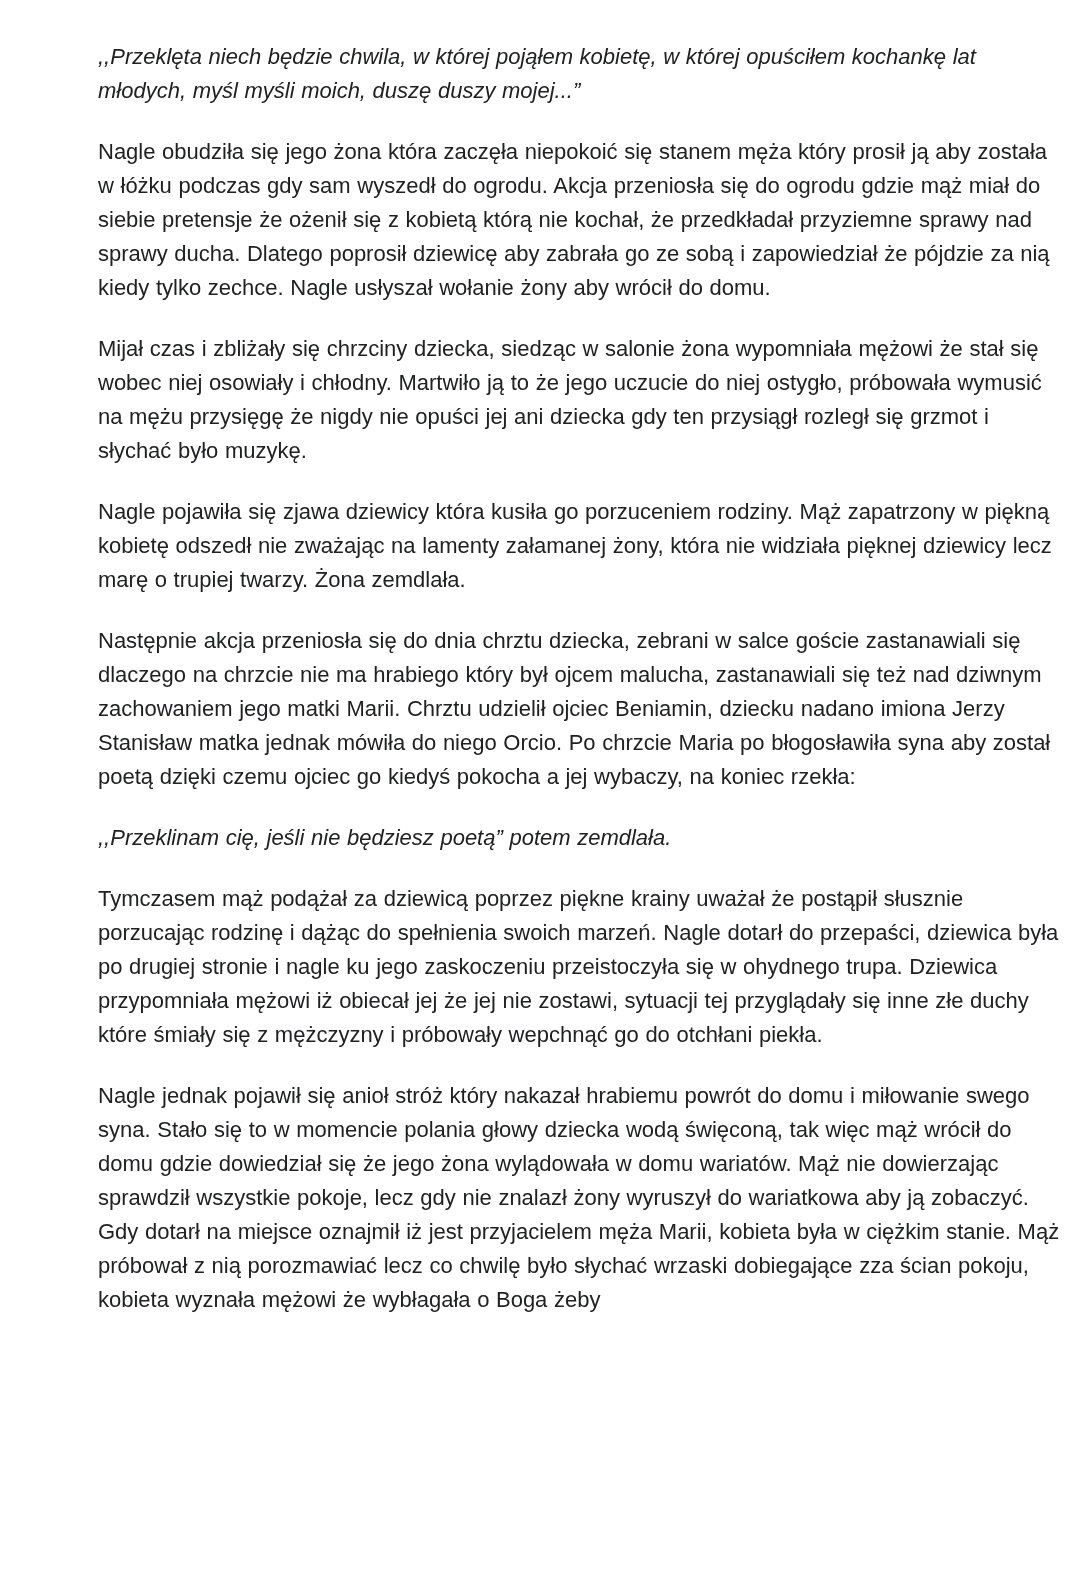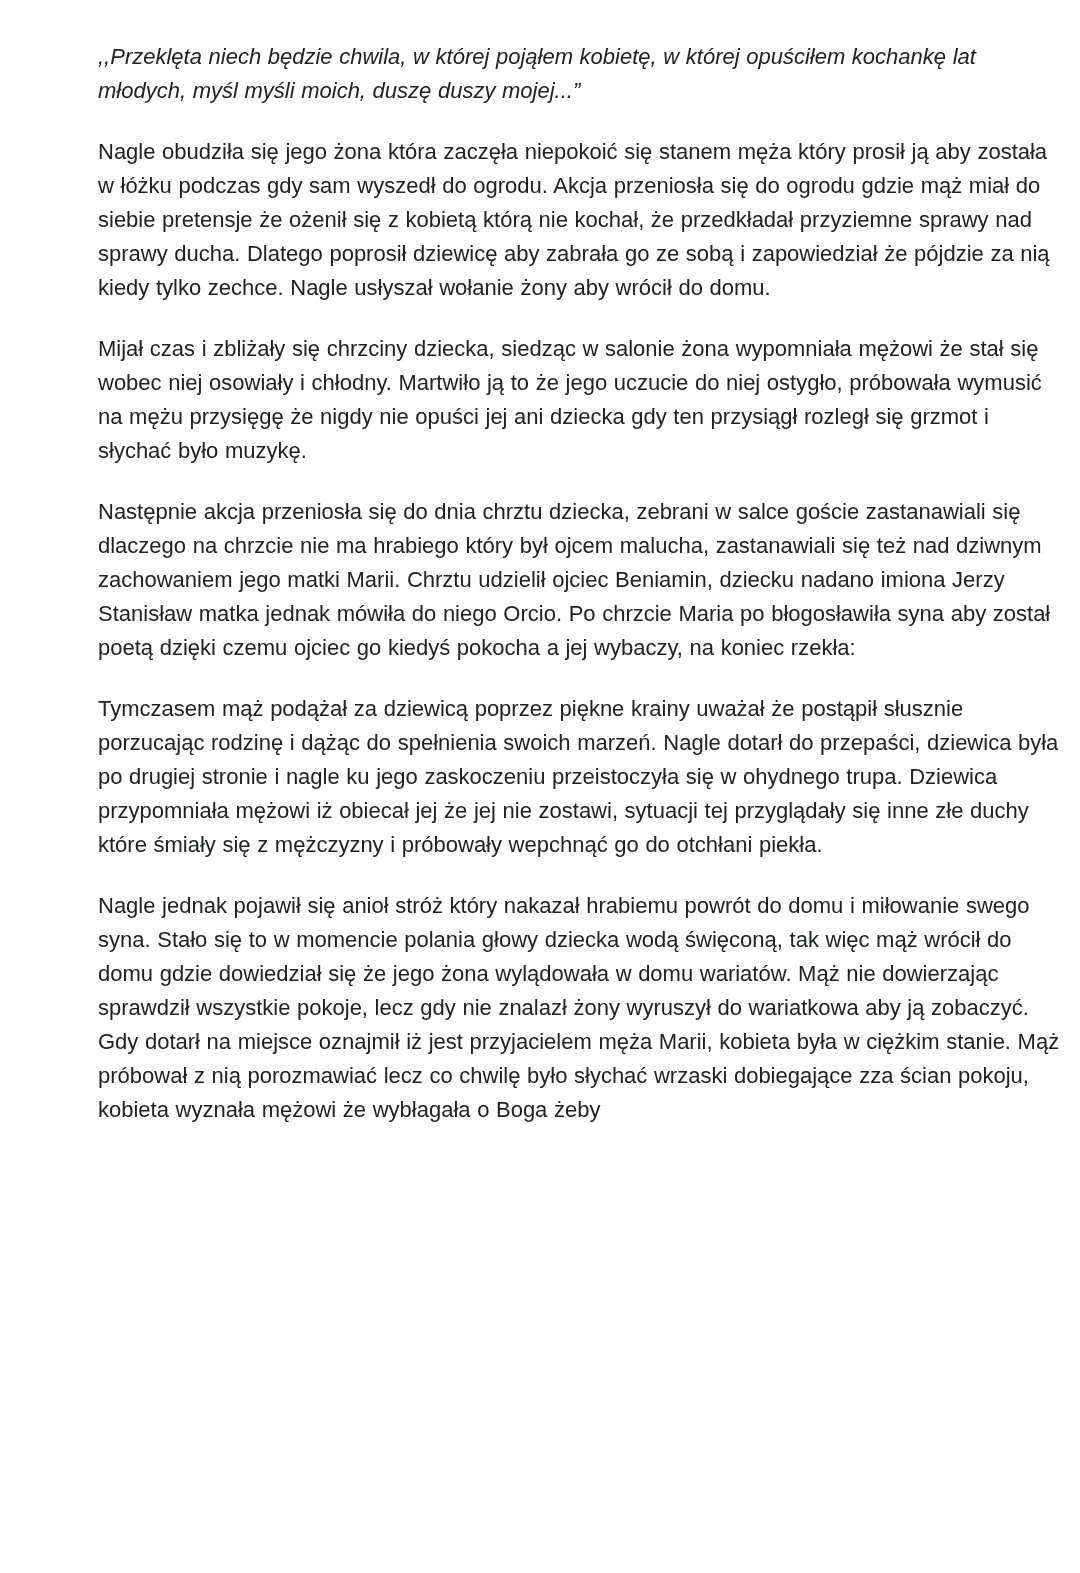--- a/index.html
+++ b/index.html
@@ -34,21 +34,23 @@
 <body>
 
 <div class="doc">
 
   <p class="para italic"><span>,,Przeklęta niech będzie chwila, w której pojąłem kobietę, w której opuściłem kochankę lat młodych, myśl myśli moich, duszę duszy mojej...”</span></p>
 
   <p class="para"><span>Nagle obudziła się jego żona która zaczęła niepokoić się stanem męża który prosił ją aby została w łóżku podczas gdy sam wyszedł do ogrodu. Akcja przeniosła się do ogrodu gdzie mąż miał do siebie pretensje że ożenił się z kobietą którą nie kochał, że przedkładał przyziemne sprawy nad sprawy ducha. Dlatego poprosił dziewicę aby zabrała go ze sobą i zapowiedział że pójdzie za nią kiedy tylko zechce. Nagle usłyszał wołanie żony aby wrócił do domu.</span></p>
 
   <p class="para"><span>Mijał czas i zbliżały się chrzciny dziecka, siedząc w salonie żona wypomniała mężowi że stał się wobec niej osowiały i chłodny. Martwiło ją to że jego uczucie do niej ostygło, próbowała wymusić na mężu przysięgę że nigdy nie opuści jej ani dziecka gdy ten przysiągł rozległ się grzmot i słychać było muzykę.</span></p>
 
+  <p class="para"><span>Nagle pojawiła się zjawa dziewicy która kusiła go porzuceniem rodziny. Mąż zapatrzony w piękną kobietę odszedł nie zważając na lamenty załamanej żony, która nie widziała pięknej dziewicy lecz marę o trupiej twarzy. Żona zemdlała.</span></p>
 
   <p class="para"><span>Następnie akcja przeniosła się do dnia chrztu dziecka, zebrani w salce goście zastanawiali się dlaczego na chrzcie nie ma hrabiego który był ojcem malucha, zastanawiali się też nad dziwnym zachowaniem jego matki Marii. Chrztu udzielił ojciec Beniamin, dziecku nadano imiona Jerzy Stanisław matka jednak mówiła do niego </span><span class="bold">Orcio.</span><span> Po chrzcie Maria po błogosławiła syna aby został poetą dzięki czemu ojciec go kiedyś pokocha a jej wybaczy, na koniec rzekła:</span></p>
 
+  <p class="para italic"><span>,,Przeklinam cię, jeśli nie będziesz poetą” potem zemdlała.</span></p>
 
   <p class="para"><span>Tymczasem mąż podążał za dziewicą poprzez piękne krainy uważał że postąpił słusznie porzucając rodzinę i dążąc do spełnienia swoich marzeń. Nagle dotarł do przepaści, dziewica była po drugiej stronie i nagle ku jego zaskoczeniu przeistoczyła się w ohydnego </span><span class="bold">trupa.</span><span> Dziewica przypomniała mężowi iż obiecał jej że jej nie zostawi, sytuacji tej przyglądały się inne złe duchy które śmiały się z mężczyzny i próbowały wepchnąć go do otchłani piekła.</span></p>
 
   <p class="para"><span>Nagle jednak pojawił się anioł stróż który nakazał hrabiemu powrót do domu </span><span class="bold">i miłowanie swego syna.</span><span> Stało się to w momencie polania głowy dziecka wodą święconą, tak więc mąż wrócił do domu gdzie dowiedział się że jego żona wylądowała w domu wariatów. Mąż nie dowierzając sprawdził wszystkie pokoje, lecz gdy nie znalazł żony wyruszył do wariatkowa aby ją zobaczyć. Gdy dotarł na miejsce oznajmił iż jest przyjacielem męża Marii, kobieta była w ciężkim stanie. Mąż próbował z nią porozmawiać lecz co chwilę było słychać wrzaski dobiegające zza ścian pokoju, kobieta wyznała mężowi że wybłagała o Boga żeby</span></p>
 
 </div>
 
 </body></html>

